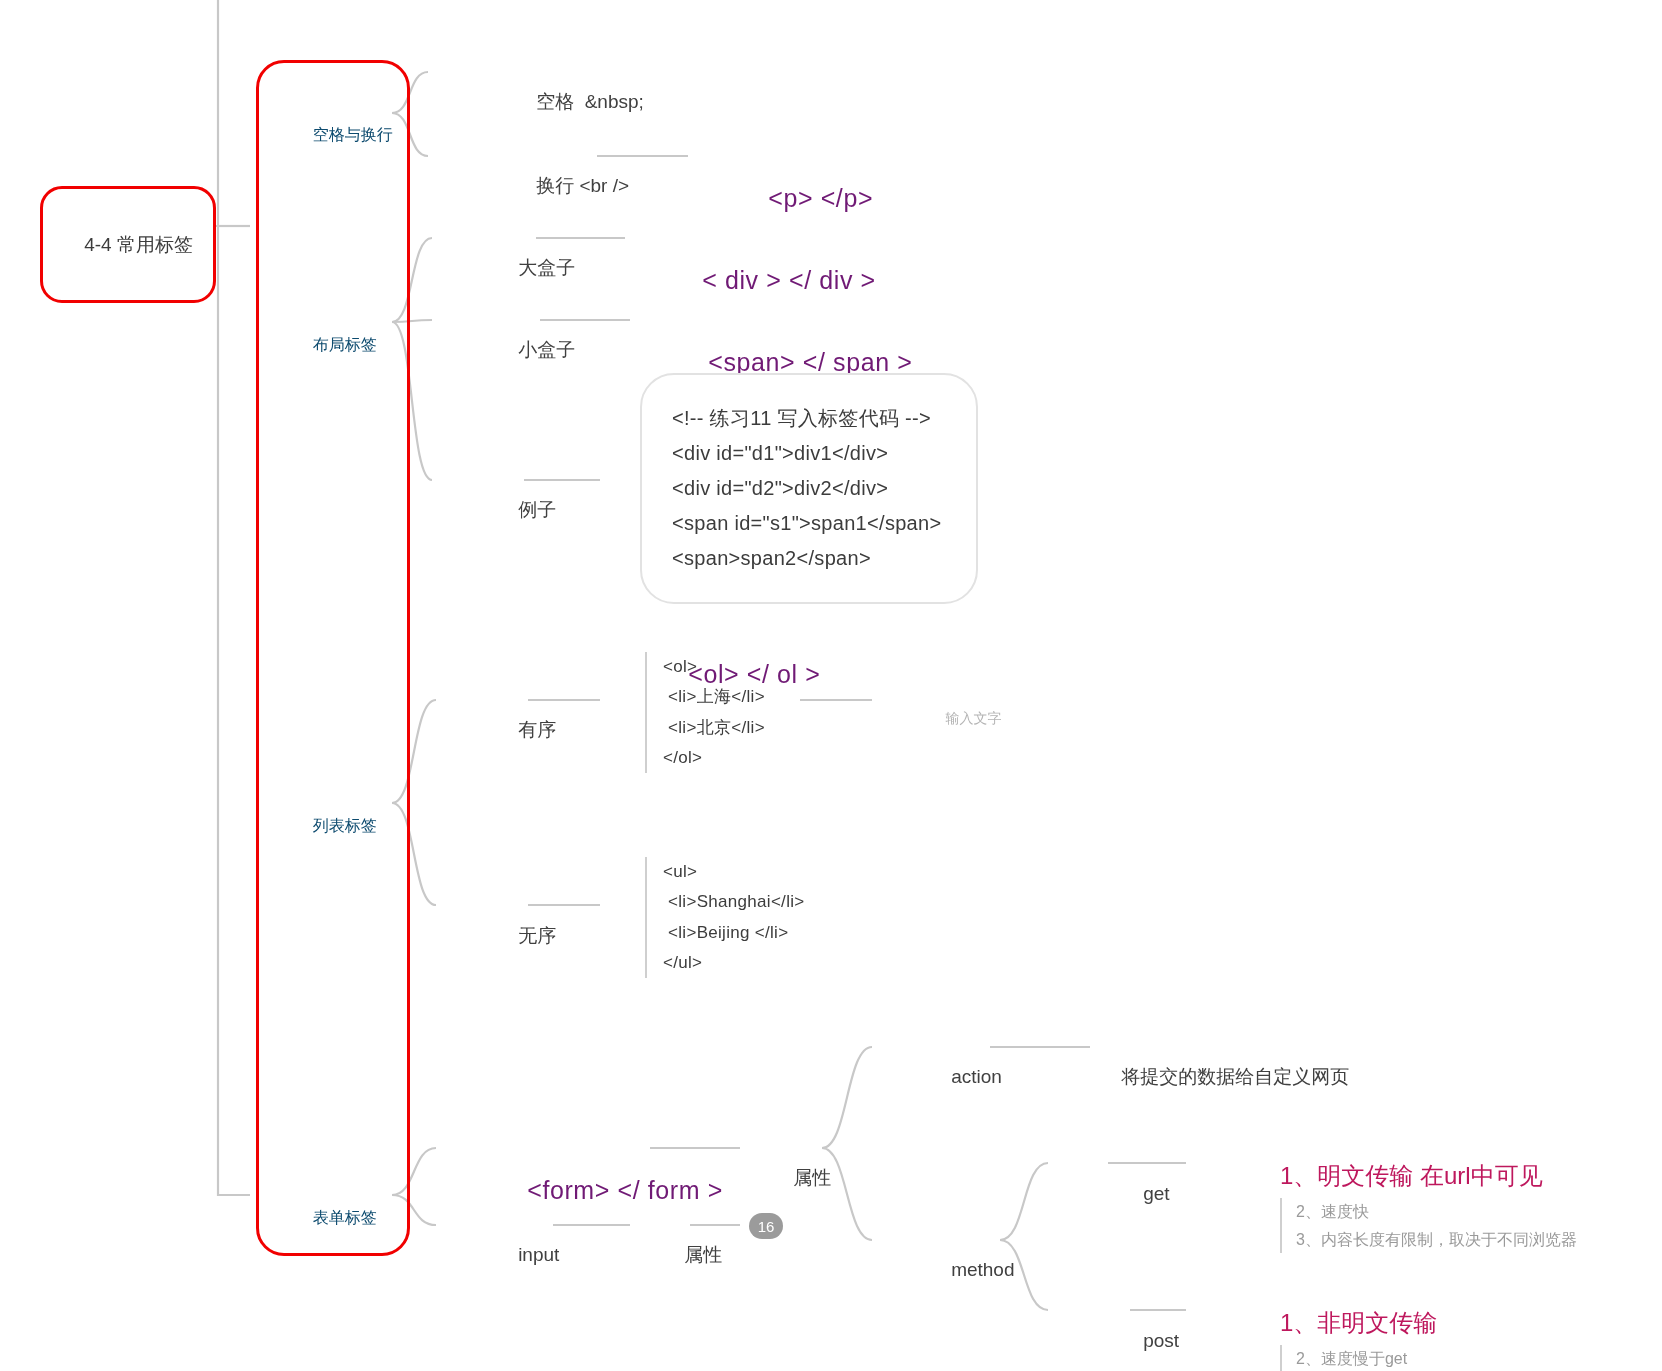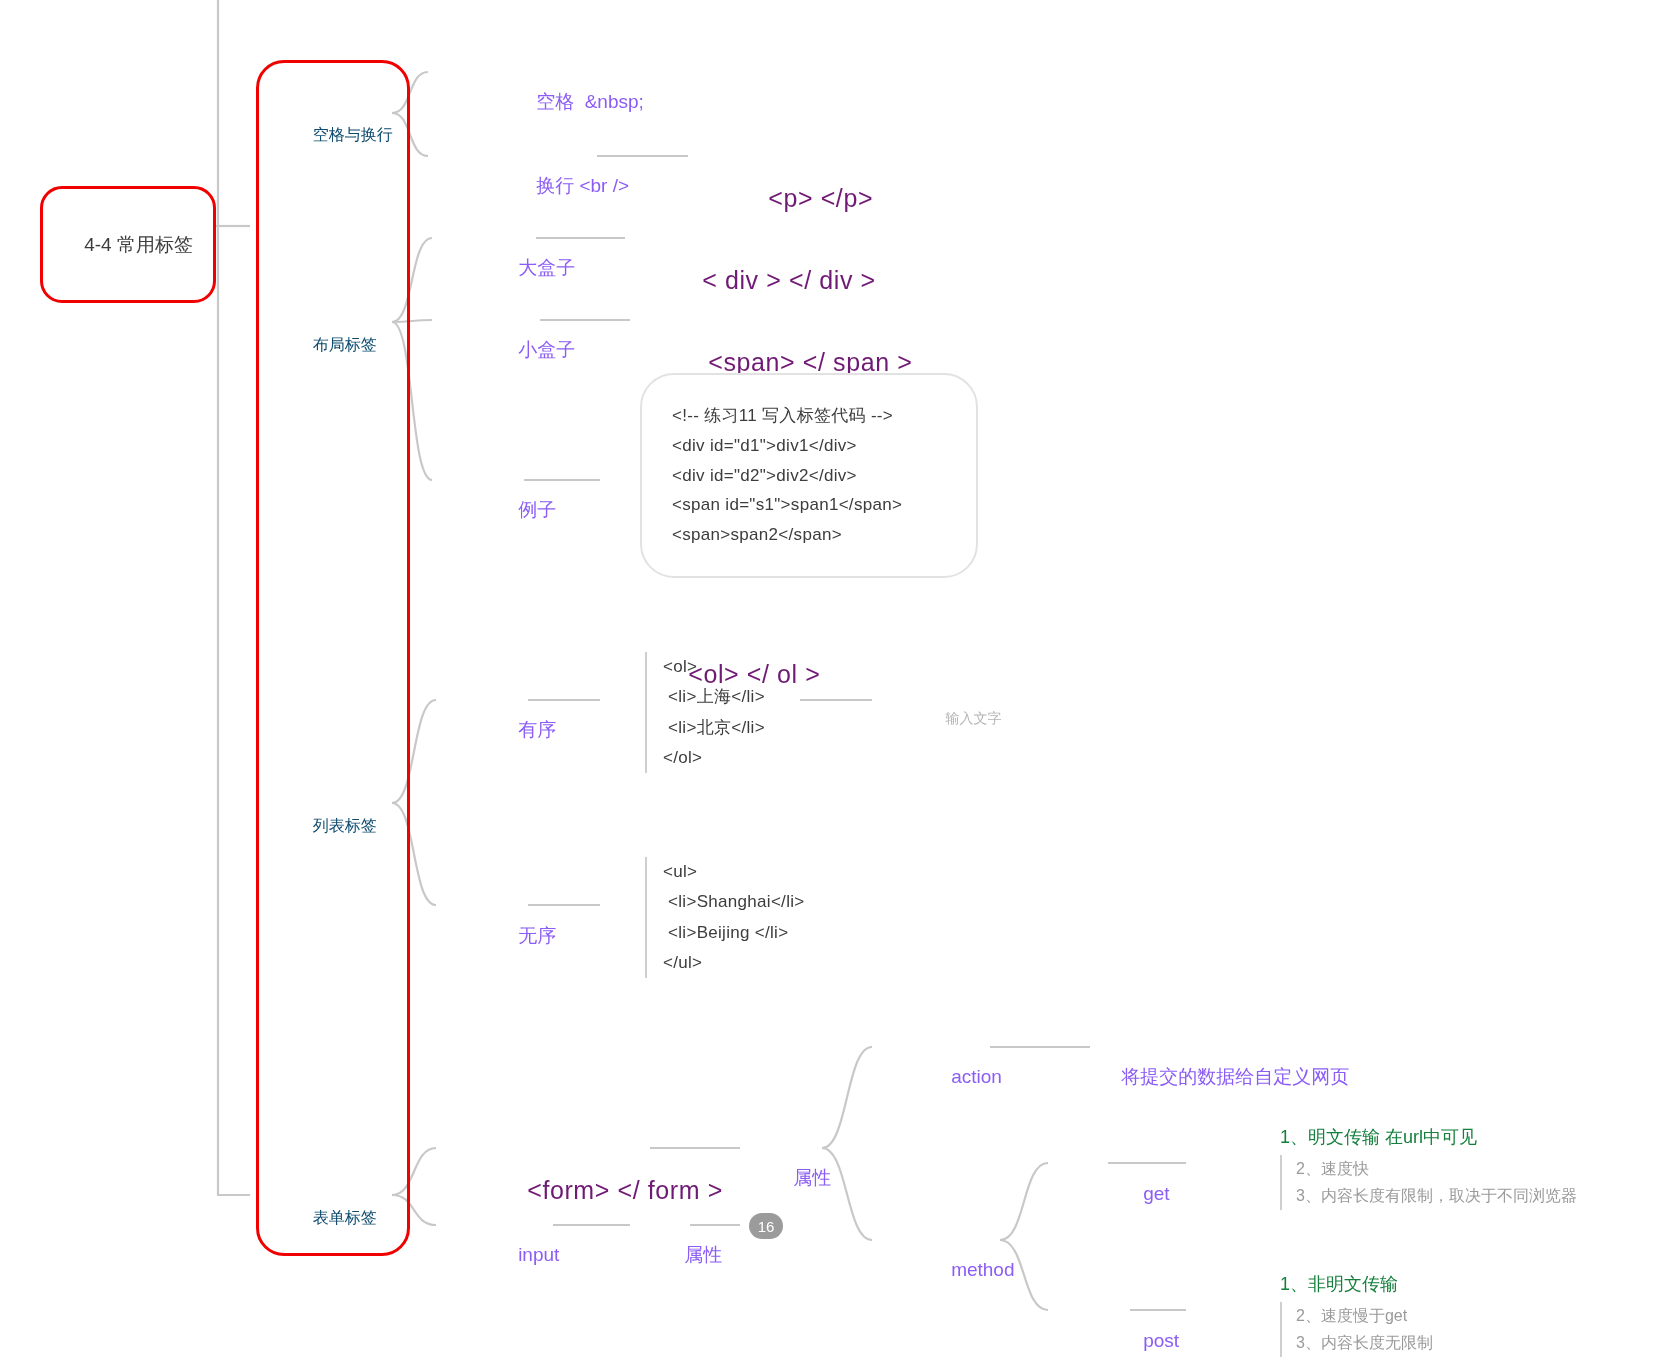--- a/index.html
+++ b/index.html
@@ -45,40 +45,40 @@
     border: 3px solid #f10000;
     border-radius: 28px;
     background: transparent;
   }
   .main-label {
     font-size: 16px;
     color: #0c4a6e;
   }
   .sub-label {
     font-size: 19px;
-    color: #8b5cf6;
+    color: #404040;
   }
   .code-label {
     font-size: 25px;
     color: #701a75;
     letter-spacing: 0.6px;
   }
   .muted-label {
     font-size: 14px;
     color: #b4b4b4;
   }
   .code-card {
     position: absolute;
     border: 2px solid #e2e2e2;
     border-radius: 34px;
     background: #ffffff;
     padding: 26px 34px 26px 30px;
   }
   .code-card .code-line {
-    font-size: 17px;
+    font-size: 20px;
     color: #3c3c3c;
     line-height: 1.75;
     white-space: pre;
     letter-spacing: 0.3px;
   }
   .code-block {
     position: absolute;
     border-left: 2px solid #cfcfcf;
     padding-left: 16px;
   }
@@ -86,24 +86,25 @@
     font-size: 17px;
     color: #3c3c3c;
     line-height: 1.78;
     white-space: pre;
     letter-spacing: 0.3px;
   }
   .note-list {
     position: absolute;
   }
   .note-list .note-first {
-    font-size: 18px;
-    color: #15803d;
+    font-size: 24px;
+    color: #be185d;
     line-height: 1.6;
     white-space: pre;
+    margin-top: 34px;
   }
   .note-list .note-rest {
     border-left: 2px solid #cfcfcf;
     padding-left: 14px;
     margin-top: 3px;
   }
   .note-list .note-rest div {
     font-size: 16px;
     color: #9a9a9a;
     line-height: 1.72;

